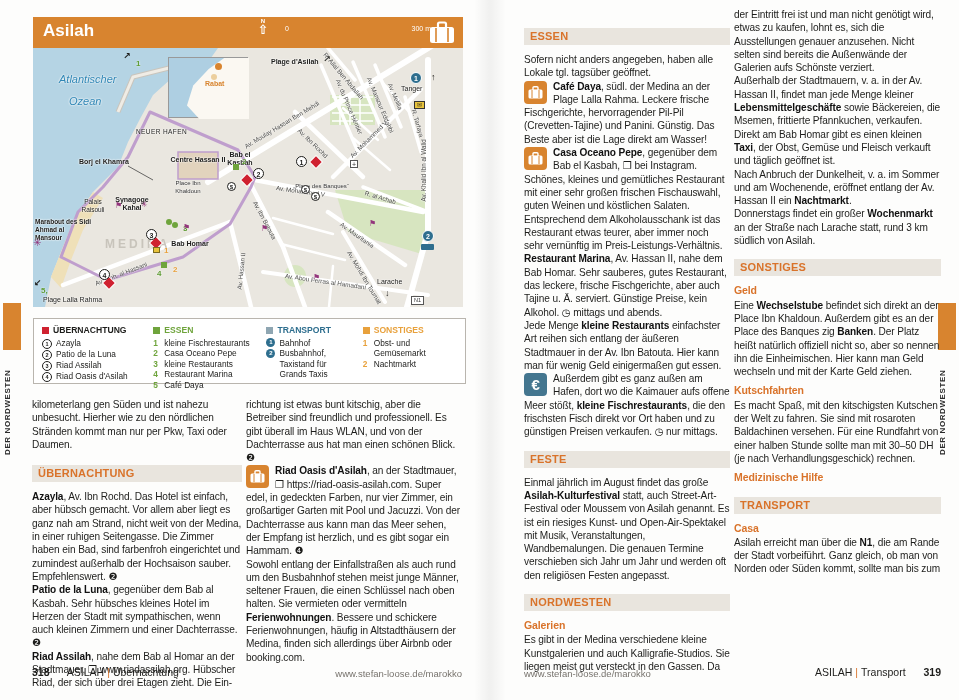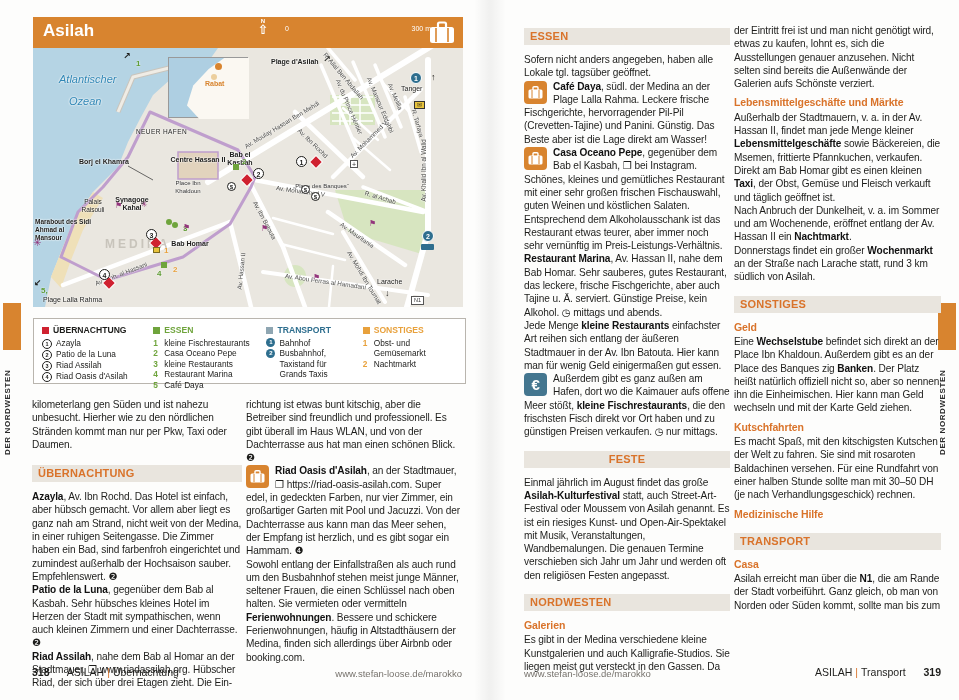--- a/index.html
+++ b/index.html
@@ -386,30 +386,29 @@
         </svg>
     </span>
     <span><b>Casa Oceano Pepe</b>, gegenüber dem Bab el Kasbah, ❐ bei Instagram. Schönes, kleines und gemütliches Restaurant mit einer sehr großen frischen Fischauswahl, guten Weinen und köstlichen Salaten. Entsprechend dem Alkoholausschank ist das Restaurant etwas teurer, aber immer noch sehr vernünftig im Preis-Leistungs-Verhältnis.</span>
   </p>
   <p data-name="restaurant-marina-paragraph"><b>Restaurant Marina</b>, Av. Hassan II, nahe dem Bab Homar. Sehr sauberes, gutes Restaurant, das leckere, frische Fischgerichte, aber auch Tajine u. Ä. serviert. Günstige Preise, kein Alkohol. ◷ mittags und abends.</p>
   <p data-name="kleine-restaurants-paragraph">Jede Menge <b>kleine Restaurants</b> einfachster Art reihen sich entlang der äußeren Stadtmauer in der Av. Ibn Batouta. Hier kann man für wenig Geld einigermaßen gut essen.</p>
   <p class="iconp" data-name="fischrestaurants-paragraph">
     <span class="fico euro" data-name="budget-euro-icon">€</span>
     <span>Außerdem gibt es ganz außen am Hafen, dort wo die Kaimauer aufs offene Meer stößt, <b>kleine Fischrestaurants</b>, die den frischsten Fisch direkt vor Ort haben und zu günstigen Preisen verkaufen. ◷ nur mittags.</span>
   </p>
-  <div class="strip" style="margin-top:12px;text-align:center;" data-name="section-heading-feste">FESTE</div>
+  <div class="strip" style="margin-top:12px;" data-name="section-heading-feste">FESTE</div>
   <p data-name="kulturfestival-paragraph">Einmal jährlich im August findet das große <b>Asilah-Kulturfestival</b> statt, auch Street-Art-Festival oder Moussem von Asilah genannt. Es ist ein riesiges Kunst- und Open-Air-Spektakel mit Musik, Veranstaltungen, Wandbemalungen. Die genauen Termine verschieben sich Jahr um Jahr und werden oft den religiösen Festen angepasst.</p>
   <div class="strip" style="margin-top:12px;" data-name="section-heading-einkaufen">NORDWESTEN</div>
   <div class="sub" style="margin-top:8px;" data-name="subheading-galerien">Galerien</div>
   <p data-name="galerien-paragraph">Es gibt in der Medina verschiedene kleine Kunstgalerien und auch Kalligrafie-Studios. Sie liegen meist gut versteckt in den Gassen. Da</p>
 </div>
 
-<div class="col" style="left:734px;top:24px;width:207px;" data-name="right-page-column-2">
+<div class="col" style="left:734px;top:8px;width:207px;" data-name="right-page-column-2">
   <p data-name="galerien-continued">der Eintritt frei ist und man nicht genötigt wird, etwas zu kaufen, lohnt es, sich die Ausstellungen genauer anzusehen. Nicht selten sind bereits die Außenwände der Galerien aufs Schönste verziert.</p>
-  <div class="sub" data-name="subheading-lebensmittel">Lebensmittelgeschäfte und Märkte</div>
   <p data-name="lebensmittel-paragraph">Außerhalb der Stadtmauern, v. a. in der Av. Hassan II, findet man jede Menge kleiner <b>Lebensmittelgeschäfte</b> sowie Bäckereien, die Msemen, frittierte Pfannkuchen, verkaufen. Direkt am Bab Homar gibt es einen kleinen <b>Taxi</b>, der Obst, Gemüse und Fleisch verkauft und täglich geöffnet ist.</p>
   <p data-name="nachtmarkt-paragraph">Nach Anbruch der Dunkelheit, v. a. im Sommer und am Wochenende, eröffnet entlang der Av. Hassan II ein <b>Nachtmarkt</b>.</p>
   <p data-name="wochenmarkt-paragraph">Donnerstags findet ein großer <b>Wochenmarkt</b> an der Straße nach Larache statt, rund 3 km südlich von Asilah.</p>
   <div class="strip" style="margin-top:12px;" data-name="section-heading-sonstiges">SONSTIGES</div>
   <div class="sub" style="margin-top:0;" data-name="subheading-geld">Geld</div>
   <p data-name="geld-paragraph">Eine <b>Wechselstube</b> befindet sich direkt an der Place Ibn Khaldoun. Außerdem gibt es an der Place des Banques zig <b>Banken</b>. Der Platz heißt natürlich offiziell nicht so, aber so nennen ihn die Einheimischen. Hier kann man Geld wechseln und mit der Karte Geld ziehen.</p>
   <div class="sub" data-name="subheading-kutschfahrten">Kutschfahrten</div>
   <p data-name="kutschfahrten-paragraph">Es macht Spaß, mit den kitschigsten Kutschen der Welt zu fahren. Sie sind mit rosaroten Baldachinen versehen. Für eine Rundfahrt von einer halben Stunde sollte man mit 30–50 DH (je nach Verhandlungsgeschick) rechnen.</p>
   <div class="sub" data-name="subheading-medizinische-hilfe">Medizinische Hilfe</div>
   <div class="strip" style="margin-top:12px;" data-name="section-heading-transport">TRANSPORT</div>

